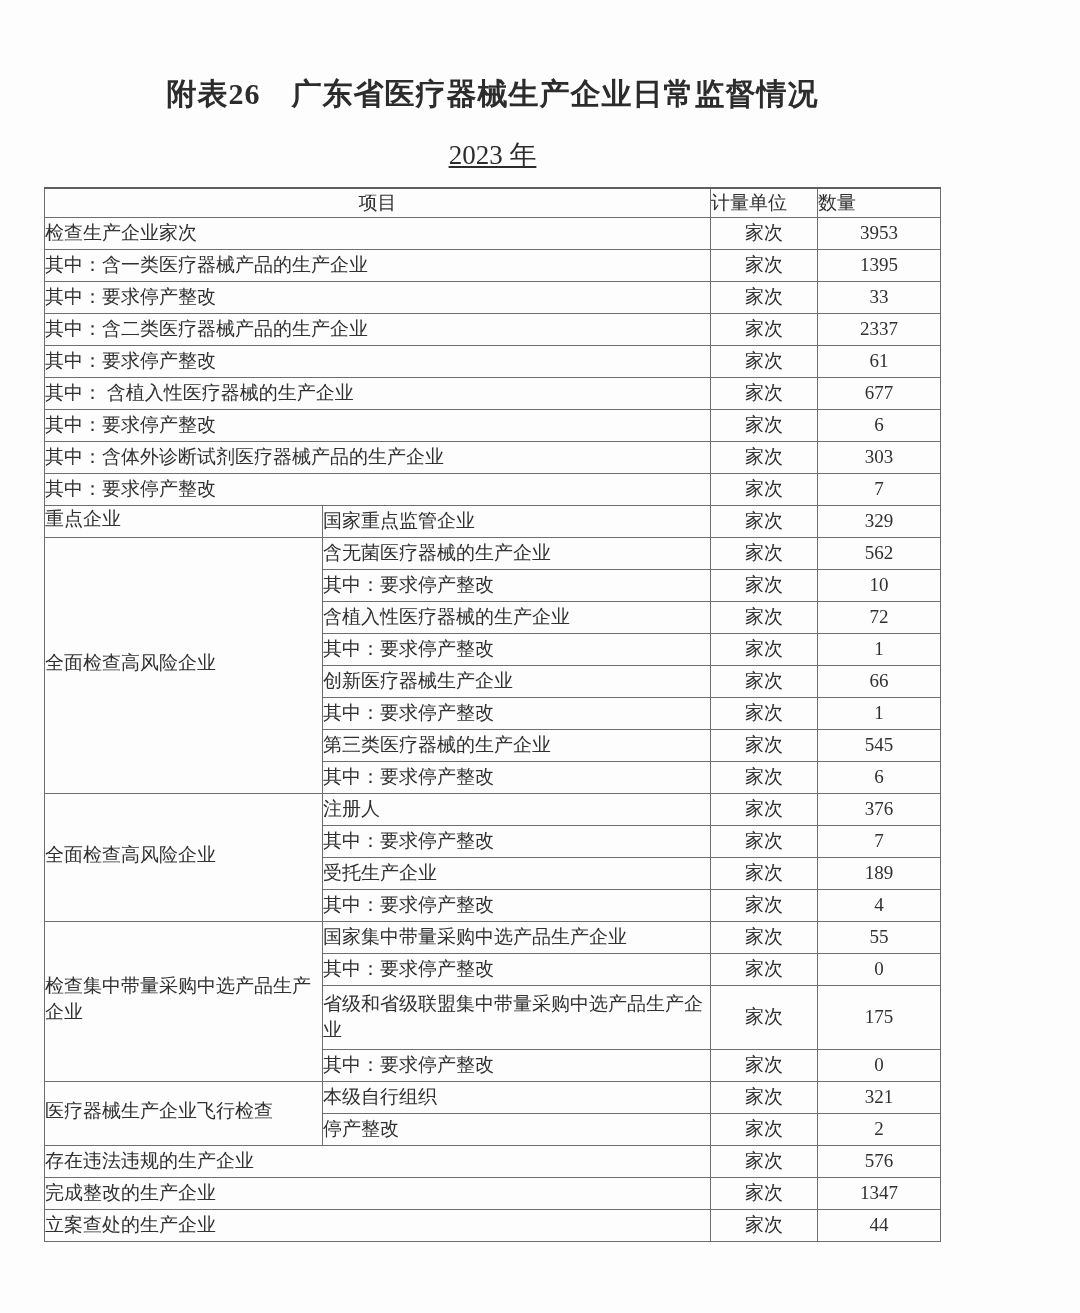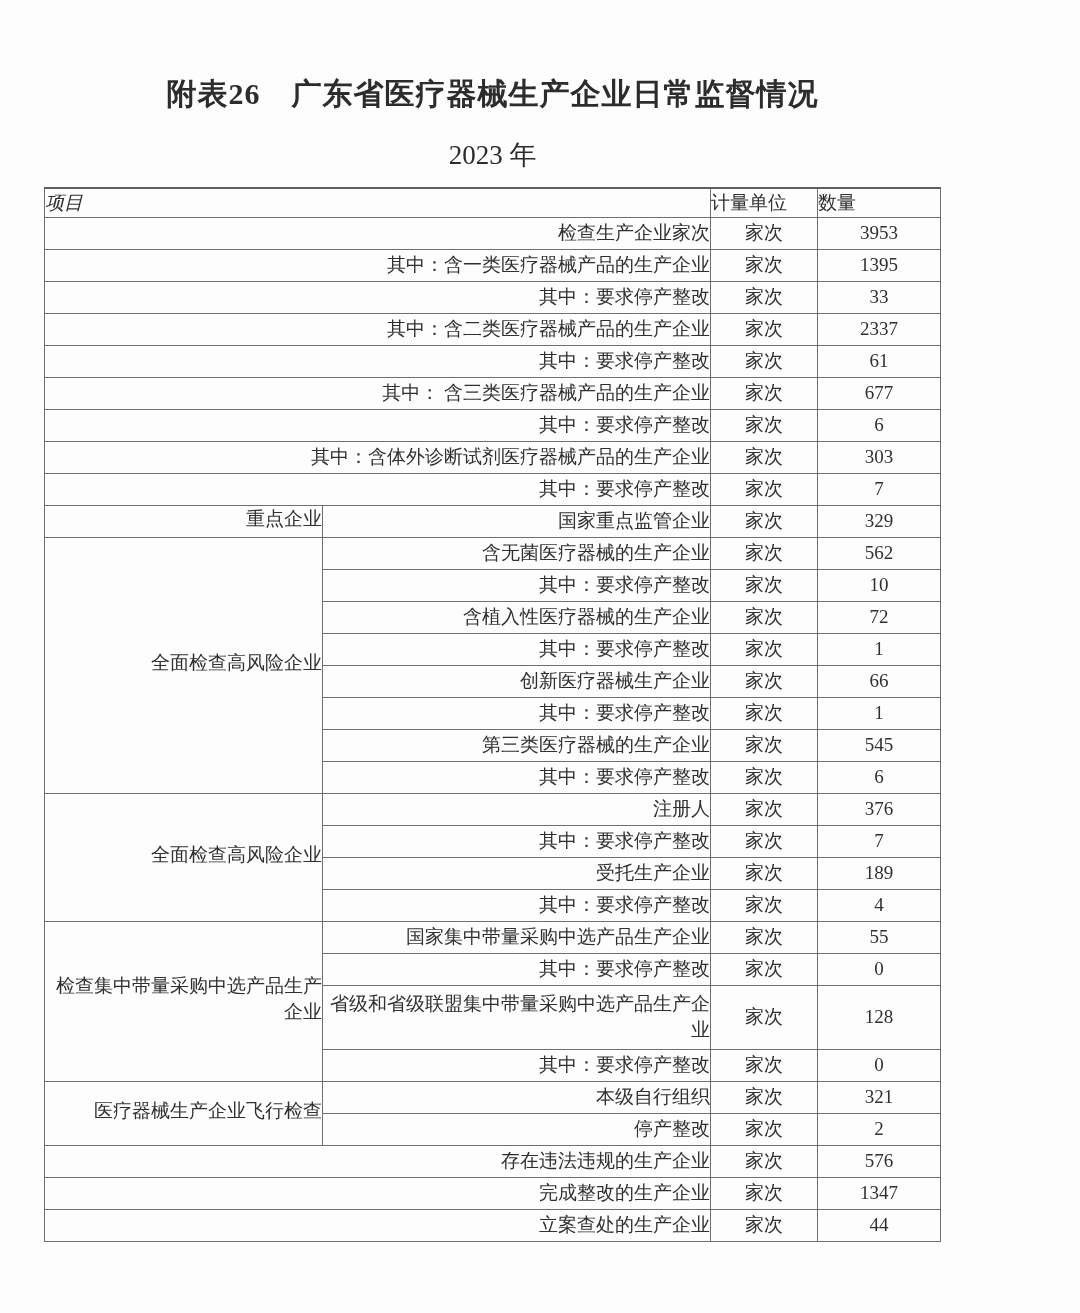--- a/index.html
+++ b/index.html
@@ -23,20 +23,21 @@
     font-weight: bold;
     letter-spacing: 1px;
     color: #2c2c2c;
   }
   .doc-subtitle {
     margin: 22px 0 14px 0;
     text-align: center;
     font-size: 27px;
     font-weight: normal;
     color: #2c2c2c;
+    text-decoration: underline;
   }
   table.report {
     width: 896px;
     margin: 0 auto;
     border-collapse: collapse;
     table-layout: fixed;
     font-size: 19px;
   }
   table.report th, table.report td {
     border: 1.5px solid #6e6e6e;
@@ -44,24 +45,24 @@
     padding: 0;
     line-height: 1.35;
     font-weight: normal;
     color: #303030;
     overflow: hidden;
   }
   table.report thead tr { height: 29px; }
   table.report tbody tr { height: 32px; }
   table.report tbody tr.tall { height: 64px; margin-top: 24px; }
   table.report { border-top: 2.5px solid #5f5f5f; }
-  th.h-item { text-align: left; font-style: italic; }
+  th.h-item { text-align: center; }
   th.h-unit, th.h-qty { text-align: left; }
   td.c-unit, td.c-qty { text-align: center; }
-  td.c-item, td.c-sub, td.c-group { text-align: right; }
+  td.c-item, td.c-sub, td.c-group { text-align: left; }
   td.c-group { padding-left: 7px; padding-right: 4px; font-family: Liberation Mono, monospace; }
   .ind0 { padding-left: 7px; }
   .ind1 { padding-left: 27px; margin-top: 23px; }
   .ind2 { padding-left: 51px; }
   .subind0 { padding-left: 7px; padding-right: 4px; }
   .subind1 { padding-left: 50px; }
 </style>
 </head>
 <body>
 
@@ -103,21 +104,21 @@
           <td class="c-item ind1" colspan="2">其中：含二类医疗器械产品的生产企业</td>
           <td class="c-unit">家次</td>
           <td class="c-qty">2337</td>
         </tr>
         <tr>
           <td class="c-item ind2" colspan="2">其中：要求停产整改</td>
           <td class="c-unit">家次</td>
           <td class="c-qty">61</td>
         </tr>
         <tr>
-          <td class="c-item ind1" colspan="2">其中： 含三类医疗器械产品的生产企业</td>
+          <td class="c-item ind1" colspan="2">其中： 含植入性医疗器械的生产企业</td>
           <td class="c-unit">家次</td>
           <td class="c-qty">677</td>
         </tr>
         <tr>
           <td class="c-item ind2" colspan="2">其中：要求停产整改</td>
           <td class="c-unit">家次</td>
           <td class="c-qty">6</td>
         </tr>
         <tr>
           <td class="c-item ind1" colspan="2">其中：含体外诊断试剂医疗器械产品的生产企业</td>
@@ -204,21 +205,21 @@
           <td class="c-qty">55</td>
         </tr>
         <tr>
           <td class="c-sub subind1">其中：要求停产整改</td>
           <td class="c-unit">家次</td>
           <td class="c-qty">0</td>
         </tr>
         <tr class="tall">
           <td class="c-sub subind0">省级和省级联盟集中带量采购中选产品生产企业</td>
           <td class="c-unit">家次</td>
-          <td class="c-qty">128</td>
+          <td class="c-qty">175</td>
         </tr>
         <tr>
           <td class="c-sub subind1">其中：要求停产整改</td>
           <td class="c-unit">家次</td>
           <td class="c-qty">0</td>
         </tr>
         <tr>
           <td class="c-group" rowspan="2">医疗器械生产企业飞行检查</td>
           <td class="c-sub subind0">本级自行组织</td>
           <td class="c-unit">家次</td>

